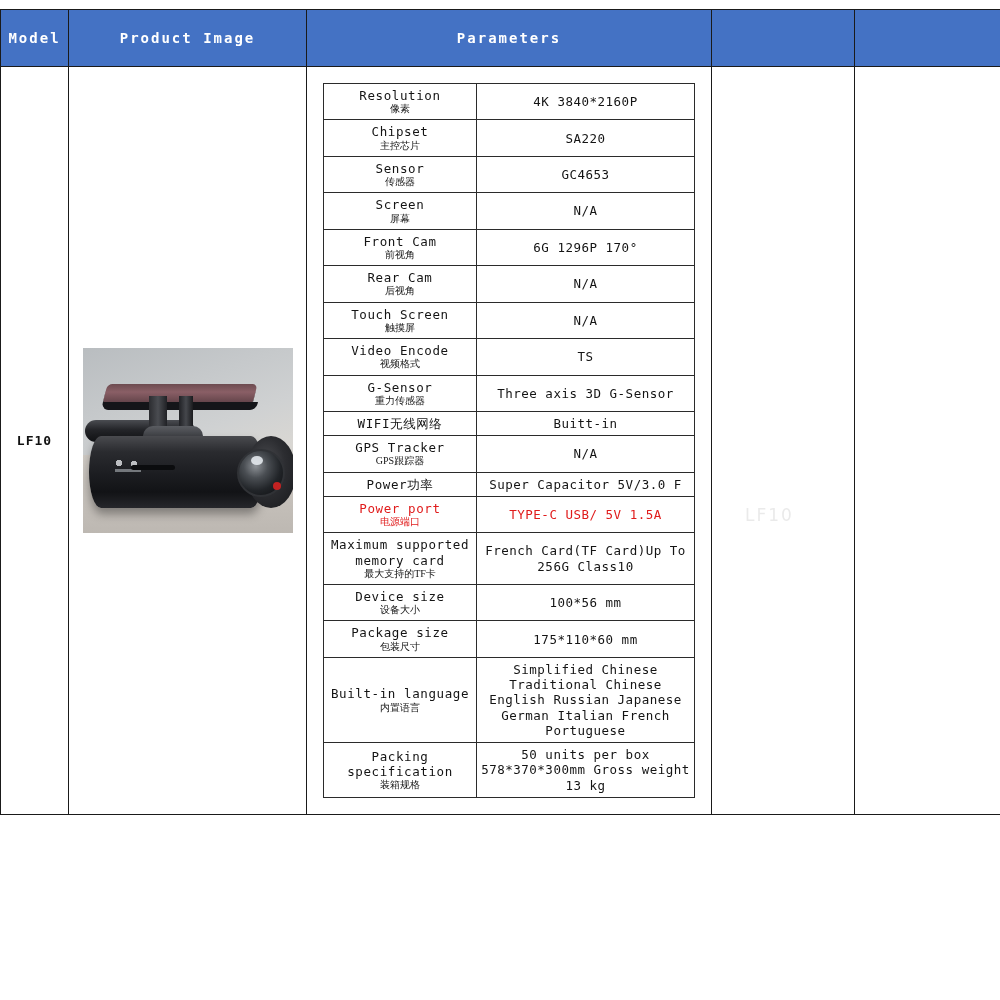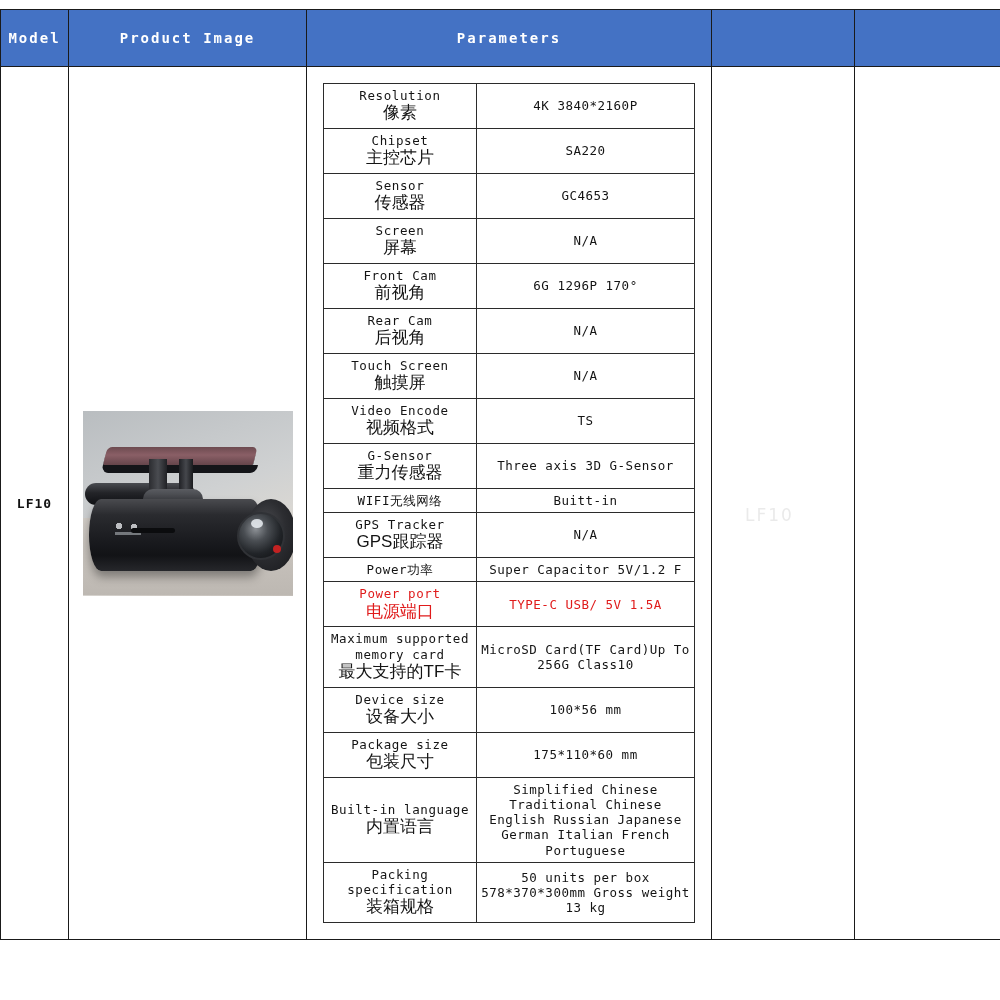--- a/index.html
+++ b/index.html
@@ -183,21 +183,21 @@
     vertical-align:middle;
     font-size:12.5px;
     line-height:1.22;
     color:#141414;
     padding:4px 2px;
     font-family:"DejaVu Sans Mono","Liberation Mono",monospace;
   }
   .param-table td.k{width:148px;letter-spacing:.6px;}
   .param-table td.v{letter-spacing:.5px;}
   .param-table tr.highlight td{color:#e01b1b;}
-  .cn{display:block;letter-spacing:0;font-family:Liberation Sans, sans-serif;font-size:17px;}
+  .cn{display:block;letter-spacing:0;font-family:Liberation Serif, serif;font-size:10px;}
   .en{display:block;}
 
   
   .watermark{
     position:absolute;
     left:745px; top:505px;
     font-size:17px;
     color:rgba(150,150,150,.20);
     letter-spacing:2px;
     font-family:"DejaVu Sans","Liberation Sans",sans-serif;
@@ -320,36 +320,36 @@
                   <td class="k">
                     <span class="en">GPS Tracker</span>
                     <span class="cn">GPS跟踪器</span>
                   </td>
                   <td class="v">N/A</td>
                 </tr>
                 <tr>
                   <td class="k">
                     <span class="en">Power功率</span>
                   </td>
-                  <td class="v">Super Capacitor  5V/1.2 F</td>
+                  <td class="v">Super Capacitor  5V/3.0 F</td>
                 </tr>
                 <tr class="highlight">
                   <td class="k">
                     <span class="en">Power port</span>
                     <span class="cn">电源端口</span>
                   </td>
                   <td class="v">TYPE-C USB/ 5V 1.5A</td>
                 </tr>
                 <tr>
                   <td class="k">
                     <span class="en">Maximum supported</span>
                     <span class="en">memory card</span>
                     <span class="cn">最大支持的TF卡</span>
                   </td>
-                  <td class="v">MicroSD Card(TF Card)Up To 256G Class10</td>
+                  <td class="v">French Card(TF Card)Up To 256G Class10</td>
                 </tr>
                 <tr>
                   <td class="k">
                     <span class="en">Device size</span>
                     <span class="cn">设备大小</span>
                   </td>
                   <td class="v">100*56 mm</td>
                 </tr>
                 <tr>
                   <td class="k">

